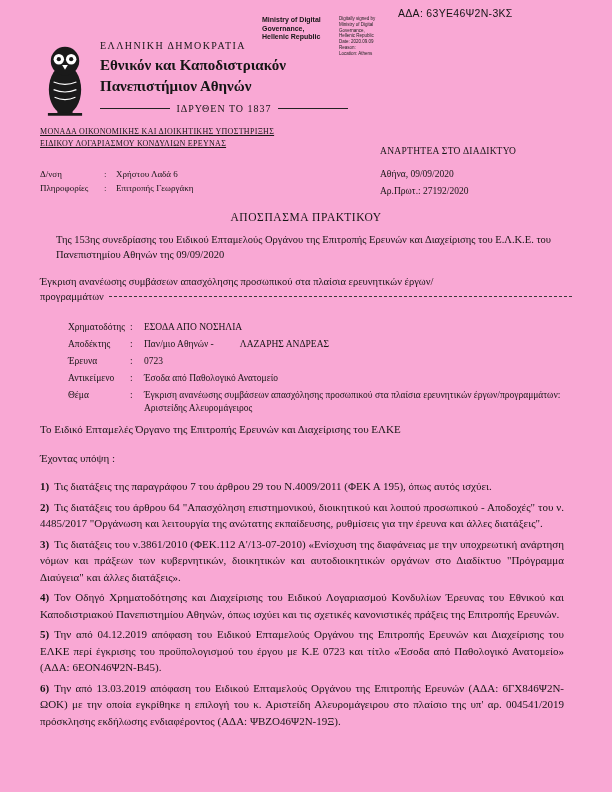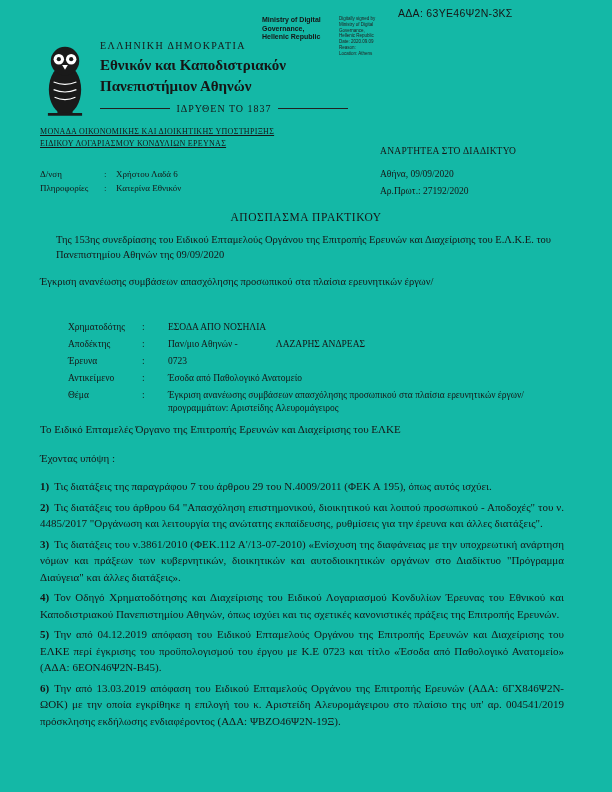--- a/index.html
+++ b/index.html
@@ -1,17 +1,17 @@
 <!DOCTYPE html>
 <html><head>
 <meta charset="utf-8">
 <style>
   html,body{margin:0;padding:0;background:#ffffff;}
   .page{
-    position:relative;width:612px;height:792px;background:#14b8a6;
+    position:relative;width:612px;height:792px;background:#f9a8d4;
     font-family:"Liberation Serif",serif;color:#161616;overflow:hidden;
   }
   .ada{position:absolute;top:7px;left:398px;font-family:"Liberation Sans",sans-serif;font-size:10.5px;letter-spacing:.3px;}
   .stamp{position:absolute;top:16px;left:262px;display:flex;gap:7px;align-items:flex-start;}
   .stamp-authority{font-family:"Liberation Sans",sans-serif;font-weight:bold;font-size:7px;line-height:8.5px;white-space:pre-line;width:70px;}
   .stamp-details{font-family:"Liberation Sans",sans-serif;font-size:4.5px;line-height:5.8px;white-space:pre-line;width:58px;color:#222;}
   .emblem{position:absolute;left:36px;top:44px;width:58px;height:76px;}
   .emblem svg{width:100%;height:100%;}
   .hdr{position:absolute;left:100px;top:40px;width:260px;}
   .hdr-republic{font-size:10px;letter-spacing:1.4px;margin-bottom:4px;}
@@ -25,21 +25,21 @@
   .contact{position:absolute;left:40px;top:167px;font-size:9px;line-height:14px;}
   .crow{display:flex;}
   .clbl{width:64px;}
   .csep{width:12px;text-align:left;}
   .doc-title{position:absolute;top:211px;left:0;right:0;text-align:center;font-size:11.5px;letter-spacing:.6px;}
   .session{position:absolute;top:232px;left:56px;right:56px;text-align:left;font-size:10.5px;line-height:15px;}
   .subject{position:absolute;top:274px;left:40px;right:40px;font-size:10.5px;line-height:15px;}
   .subject .l2{display:flex;align-items:baseline;}
   .subject .dots{flex:1;border-bottom:1.2px dashed #3a3a3a;margin-left:5px;transform:translateY(-3px);}
   .details{position:absolute;top:321px;left:68px;right:40px;font-size:9.5px;line-height:13px;}
-  .drow{display:flex;margin-bottom:4px;align-items:flex-start;gap:12px;}
+  .drow{display:flex;margin-bottom:4px;align-items:flex-start;}
   .dlbl{width:62px;flex-shrink:0;}
   .dsep{width:14px;flex-shrink:0;}
   .dval{max-width:428px;}
   .dextra{margin-left:26px;}
   .intro{position:absolute;top:423px;left:40px;right:40px;font-size:11px;}
   .having{position:absolute;top:452px;left:40px;font-size:11px;}
   .items{position:absolute;top:478px;left:40px;right:40px;font-size:11px;line-height:16.5px;text-align:justify;}
   .item{margin:0 8px 4px 0;}
   .item .num{font-weight:bold;margin-right:5px;}
 </style>
@@ -103,29 +103,33 @@
 
   <div class="contact">
     <div class="crow">
       <span class="clbl">Δ/νση</span>
       <span class="csep">:</span>
       <span>Χρήστου Λαδά 6</span>
     </div>
     <div class="crow">
       <span class="clbl">Πληροφορίες</span>
       <span class="csep">:</span>
-      <span>Κατερίνα Εθνικόν</span>
+      <span>Επιτροπής Γεωργάκη</span>
     </div>
   </div>
 
   <div class="doc-title">ΑΠΟΣΠΑΣΜΑ ΠΡΑΚΤΙΚΟΥ</div>
   <div class="session">Της 153ης συνεδρίασης του Ειδικού Επταμελούς Οργάνου της Επιτροπής Ερευνών και Διαχείρισης του Ε.Λ.Κ.Ε. του Πανεπιστημίου Αθηνών της 09/09/2020</div>
 
   <div class="subject">
     <div class="l1">Έγκριση ανανέωσης συμβάσεων απασχόλησης προσωπικού στα πλαίσια ερευνητικών έργων/</div>
+    <div class="l2">
+      <span>προγραμμάτων</span>
+      <span class="dots"></span>
+    </div>
   </div>
 
   <div class="details">
     <div class="drow">
       <span class="dlbl">Χρηματοδότης</span>
       <span class="dsep">:</span>
       <span class="dval">ΕΣΟΔΑ ΑΠΟ ΝΟΣΗΛΙΑ</span>
     </div>
     <div class="drow">
       <span class="dlbl">Αποδέκτης</span>

